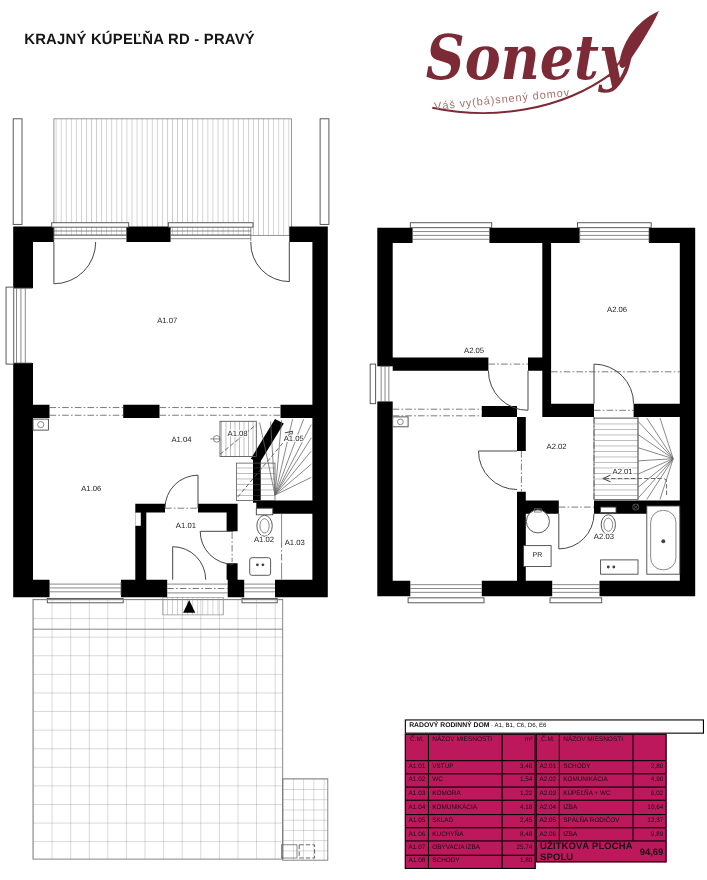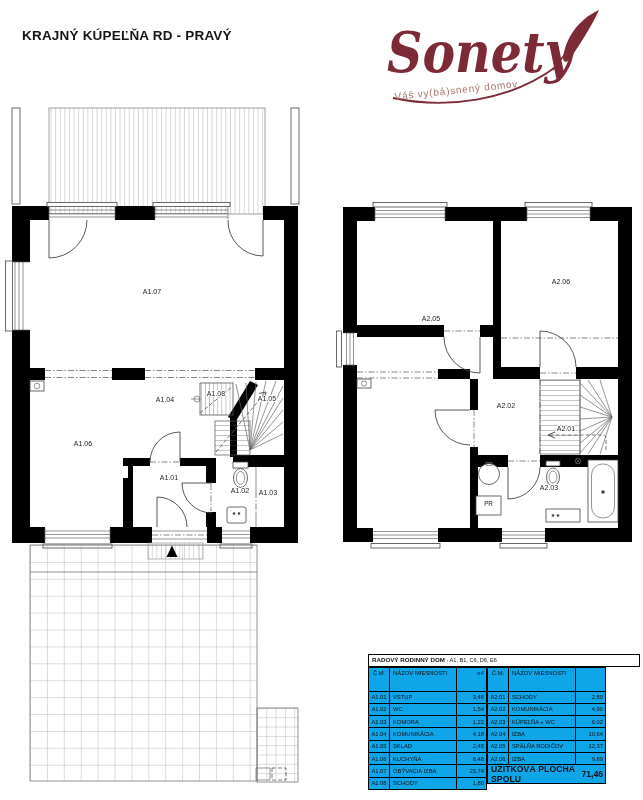--- a/index.html
+++ b/index.html
@@ -22,21 +22,21 @@
        paint-order:stroke;stroke:#fff;stroke-width:2px;stroke-linejoin:round}
   .lbls{font-size:6.3px}
 
   
   .areas{position:absolute;left:368px;top:654px;width:272px;color:#111}
   .t-title{border:1.4px solid #000;background:#fff;height:10.5px;line-height:10.5px;
            padding-left:3px;font-size:6.2px;white-space:nowrap;overflow:hidden}
   .t-title b{font-weight:bold}
   .t-title span{font-size:5.6px}
   .t-cols{display:flex;align-items:flex-start}
-  .t-col{width:119px;box-sizing:border-box;border:1.4px solid #000;border-top-width:.9px;background:#0ea5e9}
+  .t-col{width:119px;box-sizing:border-box;border:1.4px solid #000;border-top-width:.9px;background:#be185d}
   .row{display:flex;border-bottom:.7px solid #000;height:11.3px;font-size:5.8px}
   .row:last-child{border-bottom:none}
   .row.hdr{height:23px;border-bottom:1.1px solid #000;font-size:5.9px}
   .c{display:flex;align-items:center;box-sizing:border-box}
   .hdr .c{align-items:flex-start;padding-top:2px}
   .c.cm{width:21px;justify-content:center;border-right:.7px solid #000}
   .c.nm{flex:1;padding-left:3px;border-right:.7px solid #000}
   .c.ar{width:29px;justify-content:flex-end;padding-right:2px}
   .row.total{height:18px;font-weight:bold;border-bottom:none}
   .row.total .tlab{flex:1;display:flex;align-items:center;padding-left:3px;font-size:8.6px;letter-spacing:.1px}
@@ -332,17 +332,17 @@
         <div class="c nm">SPÁLŇA RODIČOV</div>
         <div class="c ar">12,37</div>
       </div>
       <div class="row">
         <div class="c cm">A2.06</div>
         <div class="c nm">IZBA</div>
         <div class="c ar">9,89</div>
       </div>
       <div class="row total">
         <div class="tlab">ÚŽITKOVÁ PLOCHA SPOLU</div>
-        <div class="tval">71,46</div>
+        <div class="tval">94,69</div>
       </div>
     </div>
   </div>
 </div>
 
 </body></html>

